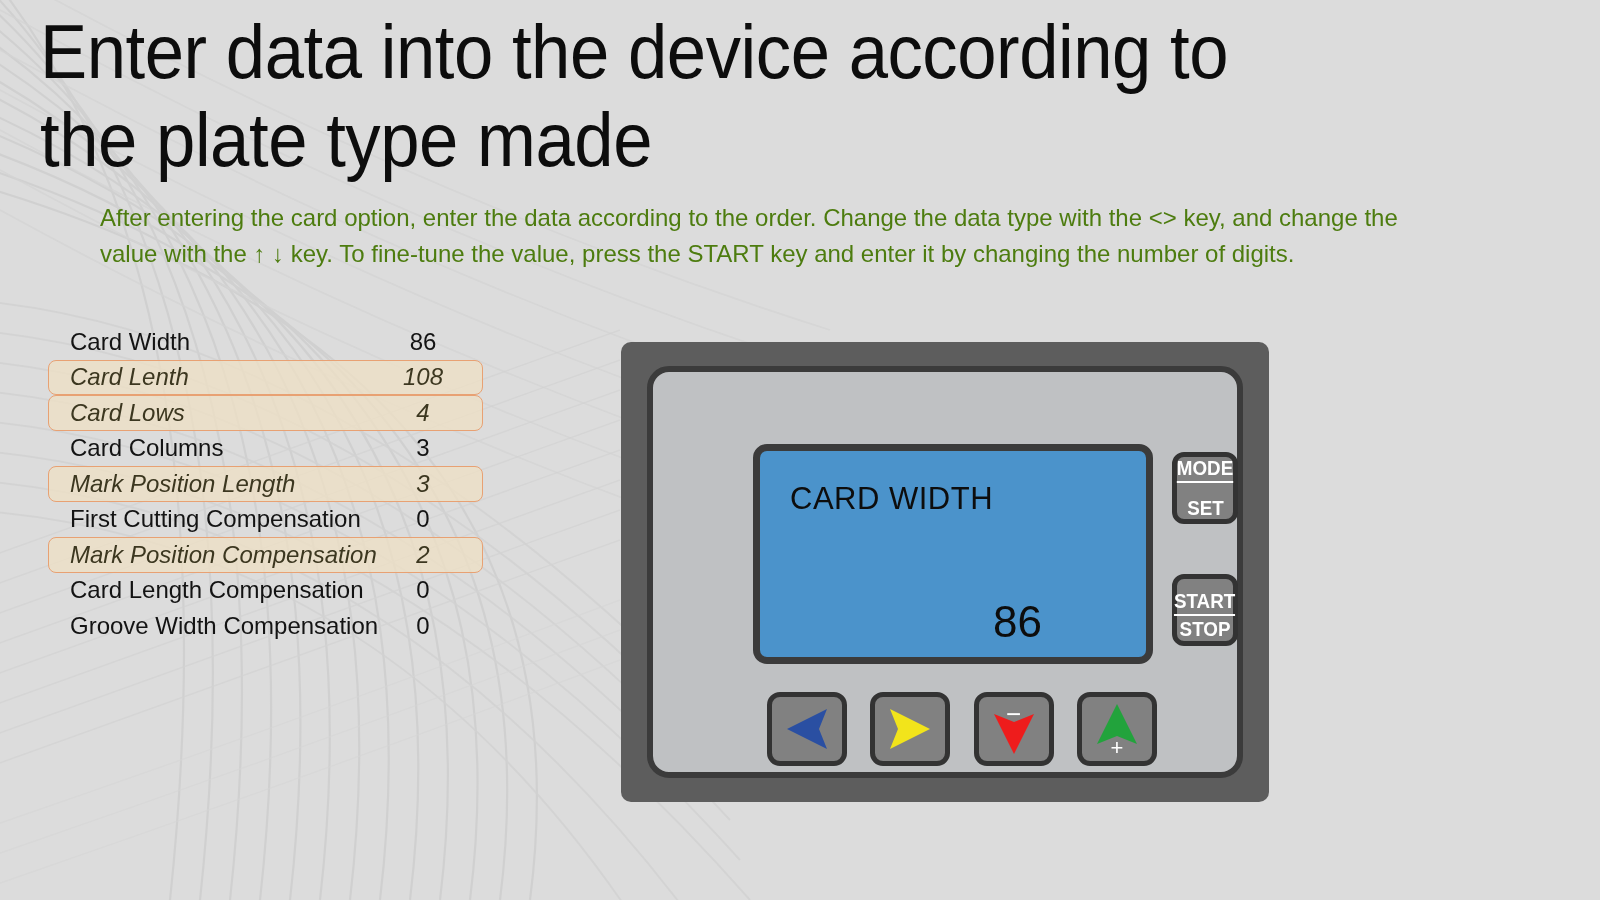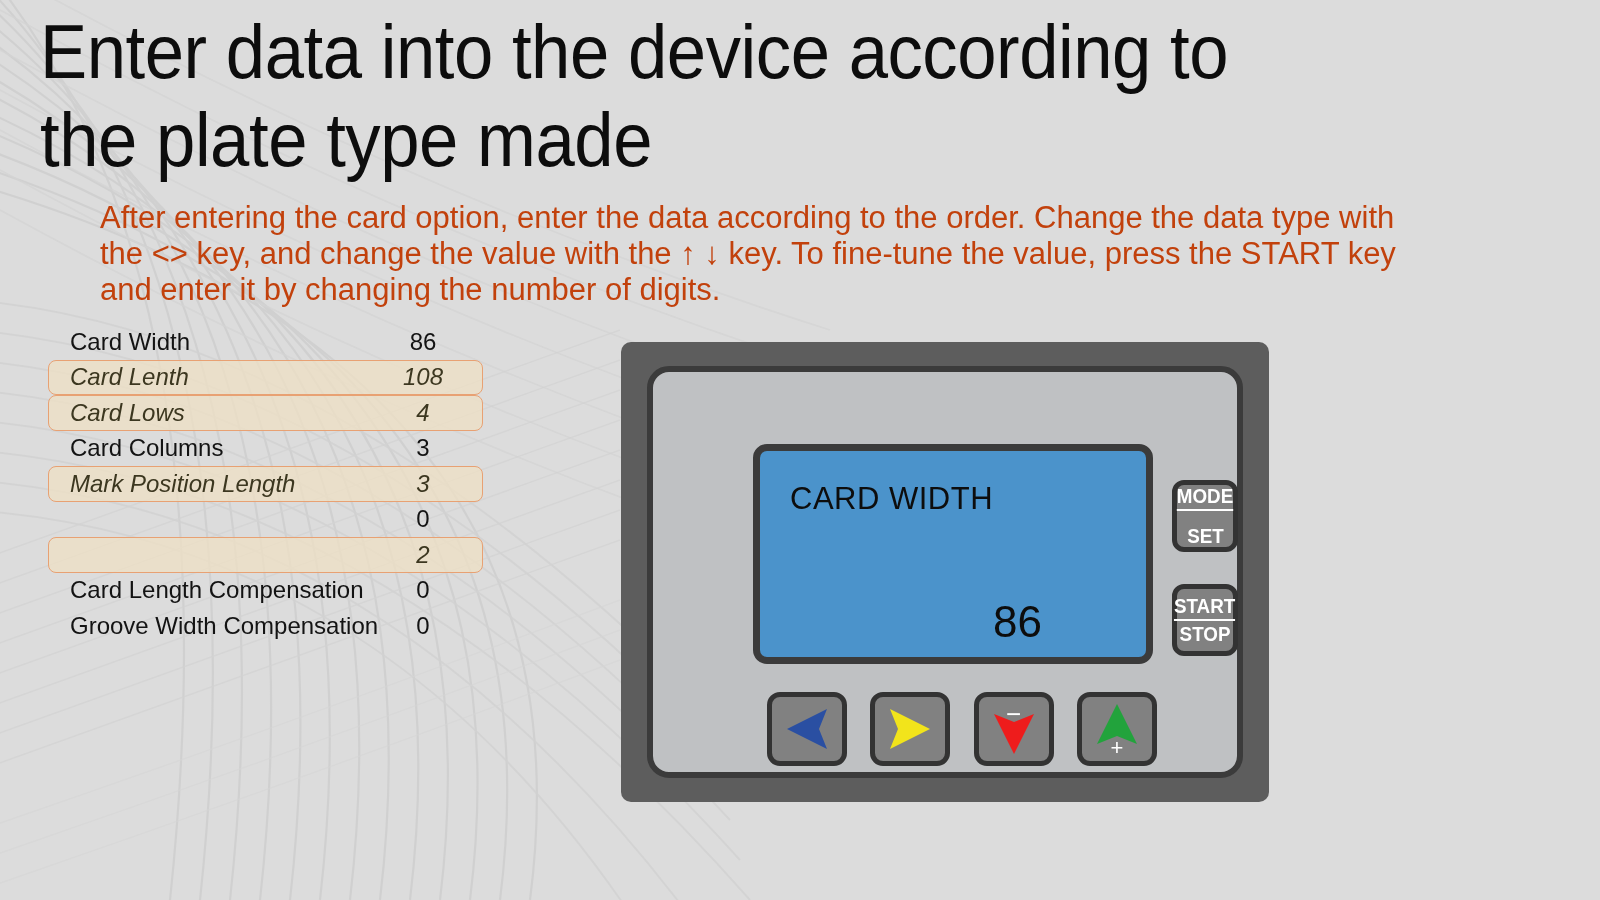--- a/index.html
+++ b/index.html
@@ -44,23 +44,23 @@
     white-space: pre-line;
   }
 
   
   #intro-paragraph {
     position: absolute;
     left: 100px;
     top: 200px;
     width: 1310px;
     z-index: 3;
-    font-size: 31px;
+    font-size: 24px;
     line-height: 36px;
-    color: #c2410c;
+    color: #4d7c0f;
     text-align: left;
   }
 
   
   #parameter-list {
     position: absolute;
     left: 48px;
     top: 324px;
     width: 435px;
     z-index: 3;
@@ -162,22 +162,22 @@
     display: flex;
     flex-direction: column;
     align-items: center;
     justify-content: center;
     color: #ffffff;
     font-weight: bold;
     font-size: 20px;
     line-height: 24px;
   }
 
-  #button-mode-set { top: 108px; gap: 12px; }
-  #button-start-stop { top: 212px; }
+  #button-mode-set { top: 80px; gap: 12px; }
+  #button-start-stop { top: 202px; justify-content: flex-end; }
 
   .side-button .btn-top {
     border-bottom: 2px solid #ffffff;
     padding-bottom: 1px;
     transform: scaleX(0.94);
   }
   .side-button .btn-bottom {
     padding-top: 1px;
     transform: scaleX(0.94);
   }
@@ -295,23 +295,25 @@
     </div>
     <div class="param-row">
       <span class="param-label">Card Columns</span>
       <span class="param-value">3</span>
     </div>
     <div class="param-row highlight">
       <span class="param-label">Mark Position Length</span>
       <span class="param-value">3</span>
     </div>
     <div class="param-row">
+      <span class="param-label">First Cutting Compensation</span>
       <span class="param-value">0</span>
     </div>
     <div class="param-row highlight">
+      <span class="param-label">Mark Position Compensation</span>
       <span class="param-value">2</span>
     </div>
     <div class="param-row">
       <span class="param-label">Card Length Compensation</span>
       <span class="param-value">0</span>
     </div>
     <div class="param-row">
       <span class="param-label">Groove Width Compensation</span>
       <span class="param-value">0</span>
     </div>

